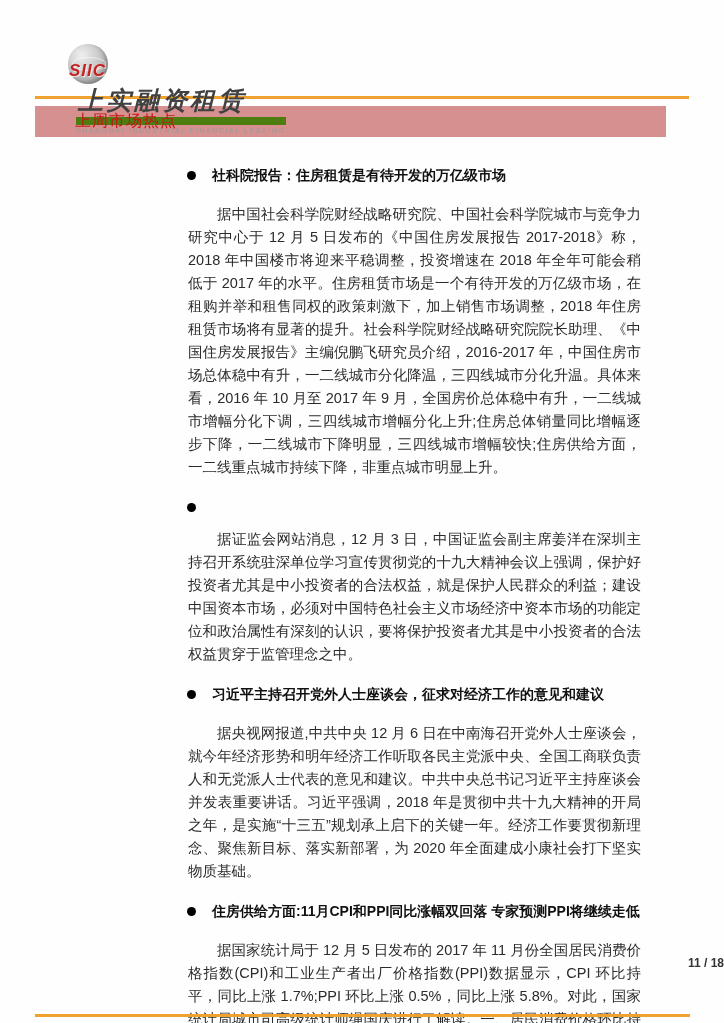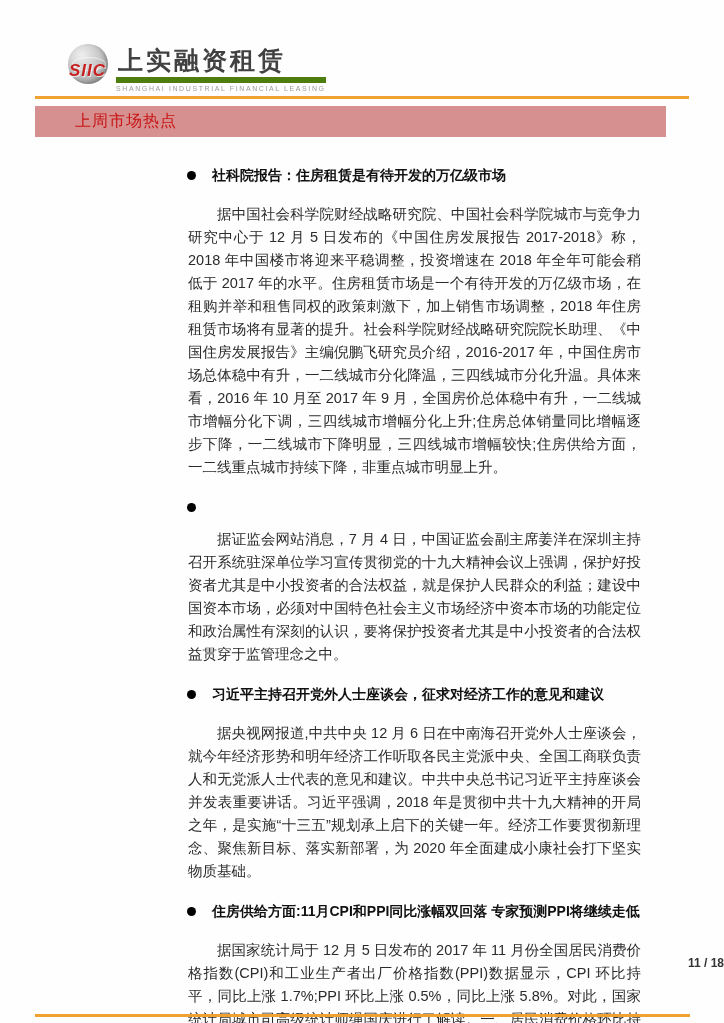--- a/index.html
+++ b/index.html
@@ -4,40 +4,40 @@
 <style>
   html,body{margin:0;padding:0;background:#e9e9e9;}
   .page{
     position:relative;width:724px;height:1023px;margin:0 auto;
     background:#fefefe;overflow:hidden;
     font-family:"Liberation Sans","DejaVu Sans",sans-serif;
     color:#2b2b2b;
   }
   
   .header{padding:44px 35px 0 35px;}
-  .logo-row{display:flex;align-items:flex-start;margin-left:33px;height:44px;}
+  .logo-row{display:flex;align-items:flex-start;margin-left:33px;height:44px;flex-direction:column;}
   .globe{
     position:relative;flex:none;width:40px;height:40px;border-radius:50%;
     background:radial-gradient(circle at 34% 28%, #efefef 0%, #c9c9c9 45%, #8f8f8f 100%);
     box-shadow:inset -2px -2px 4px rgba(0,0,0,.25);
   }
   .globe:before{
     content:"";position:absolute;left:4px;top:13px;width:32px;height:12px;
     border:1px solid rgba(255,255,255,.55);border-radius:50%;
   }
   .siic{
     position:absolute;left:1px;top:17px;
     color:#c62222;font-weight:bold;font-style:italic;
     font-size:17px;letter-spacing:1px;
     text-shadow:1px 1px 0 rgba(255,255,255,.7);
   }
   .names{margin-left:8px;}
   .cn{
     font-size:25px;font-weight:600;color:#414141;letter-spacing:3px;
-    line-height:28px;padding:2px 6px 3px 2px;border-bottom:6px solid #4d7c0f;
+    line-height:28px;padding:2px 6px 3px 2px;border-bottom:8px solid #4d7c0f;font-style:italic;
   }
   .en{font-size:7px;color:#9a9a9a;letter-spacing:1.6px;margin-top:2px;white-space:nowrap;}
   .rule{height:3px;background:#f0a231;}
   .top-rule{margin-top:8px;}
   
   .banner{
     margin:7px 58px 0 35px;height:31px;
     background:#d69090;color:#c81414;
     display:flex;align-items:center;
     font-size:16px;font-weight:normal;letter-spacing:1px;
@@ -95,21 +95,21 @@
         <span class="bullet"></span>
         <span class="heading-text">社科院报告：住房租赁是有待开发的万亿级市场</span>
       </div>
       <p class="body-text">据中国社会科学院财经战略研究院、中国社会科学院城市与竞争力研究中心于 12 月 5 日发布的《中国住房发展报告 2017-2018》称，2018 年中国楼市将迎来平稳调整，投资增速在 2018 年全年可能会稍低于 2017 年的水平。住房租赁市场是一个有待开发的万亿级市场，在租购并举和租售同权的政策刺激下，加上销售市场调整，2018 年住房租赁市场将有显著的提升。社会科学院财经战略研究院院长助理、《中国住房发展报告》主编倪鹏飞研究员介绍，2016-2017 年，中国住房市场总体稳中有升，一二线城市分化降温，三四线城市分化升温。具体来看，2016 年 10 月至 2017 年 9 月，全国房价总体稳中有升，一二线城市增幅分化下调，三四线城市增幅分化上升;住房总体销量同比增幅逐步下降，一二线城市下降明显，三四线城市增幅较快;住房供给方面，一二线重点城市持续下降，非重点城市明显上升。</p>
     </div>
 
     <div class="section">
       <div class="heading">
         <span class="bullet"></span>
       </div>
-      <p class="body-text">据证监会网站消息，7 月 4 日，中国证监会副主席姜洋在深圳主持召开系统驻深单位学习宣传贯彻党的十九大精神会议上强调，保护好投资者尤其是中小投资者的合法权益，就是保护人民群众的利益；建设中国资本市场，必须对中国特色社会主义市场经济中资本市场的功能定位和政治属性有深刻的认识，要将保护投资者尤其是中小投资者的合法权益贯穿于监管理念之中。</p>
+      <p class="body-text">据证监会网站消息，12 月 3 日，中国证监会副主席姜洋在深圳主持召开系统驻深单位学习宣传贯彻党的十九大精神会议上强调，保护好投资者尤其是中小投资者的合法权益，就是保护人民群众的利益；建设中国资本市场，必须对中国特色社会主义市场经济中资本市场的功能定位和政治属性有深刻的认识，要将保护投资者尤其是中小投资者的合法权益贯穿于监管理念之中。</p>
     </div>
 
     <div class="section">
       <div class="heading">
         <span class="bullet"></span>
         <span class="heading-text">习近平主持召开党外人士座谈会，征求对经济工作的意见和建议</span>
       </div>
       <p class="body-text">据央视网报道,中共中央 12 月 6 日在中南海召开党外人士座谈会，就今年经济形势和明年经济工作听取各民主党派中央、全国工商联负责人和无党派人士代表的意见和建议。中共中央总书记习近平主持座谈会并发表重要讲话。习近平强调，2018 年是贯彻中共十九大精神的开局之年，是实施“十三五”规划承上启下的关键一年。经济工作要贯彻新理念、聚焦新目标、落实新部署，为 2020 年全面建成小康社会打下坚实物质基础。</p>
     </div>
 

